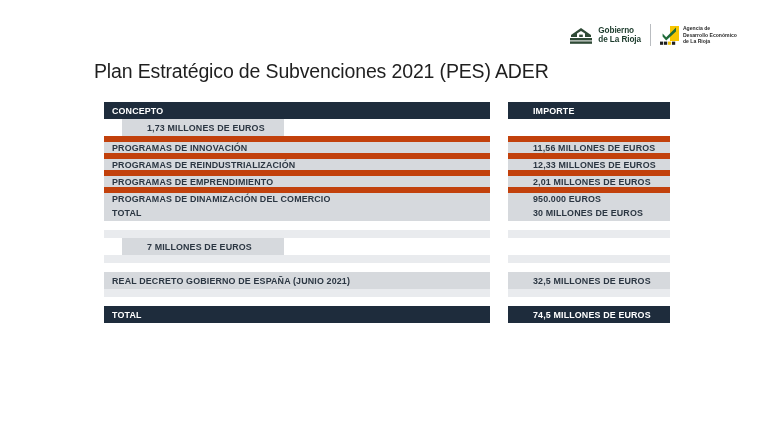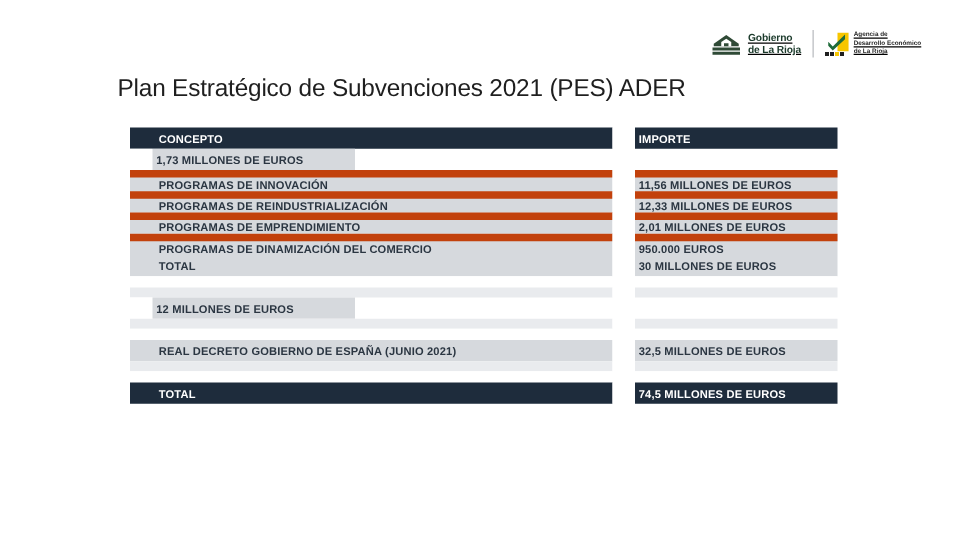--- a/index.html
+++ b/index.html
@@ -16,21 +16,20 @@
   }
 
   
   .logo-bar {
     position: absolute;
     top: 24px;
     right: 42px;
     display: flex;
     align-items: center;
     gap: 9px;
-    text-decoration: underline;
   }
   .logo-gobierno {
     display: flex;
     align-items: center;
     gap: 4px;
   }
   .logo-gobierno-mark {
     width: 26px;
     height: 19px;
     position: relative;
@@ -101,31 +100,31 @@
     align-items: center;
     font-size: 8.9px;
     font-weight: bold;
     letter-spacing: 0.15px;
     color: #2b3642;
     white-space: nowrap;
     overflow: hidden;
   }
   .cell-concepto {
     width: 386px;
-    padding-left: 23px;
+    padding-left: 8px;
     background: #d6d9dd;
   }
   .cell-gap {
     width: 18px;
     background: #ffffff;
     flex: 0 0 auto;
   }
   .cell-importe {
     width: 162px;
-    padding-left: 3px;
+    padding-left: 25px;
     background: #d6d9dd;
   }
   
   .trow.header .cell-concepto,
   .trow.header .cell-importe,
   .trow.total-final .cell-concepto,
   .trow.total-final .cell-importe {
     background: #1e2c3c;
     color: #ffffff;
   }
@@ -232,21 +231,21 @@
       <div class="cell-gap"></div>
       <div class="cell cell-importe"></div>
     </div>
     <div class="trow blank-shaded h8">
       <div class="cell cell-concepto"></div>
       <div class="cell-gap"></div>
       <div class="cell cell-importe"></div>
     </div>
     <div class="trow">
       <div class="cell-gap"></div>
-      <div class="cell cell-importe">12 MILLONES DE EUROS</div>
+      <div class="cell cell-importe">7 MILLONES DE EUROS</div>
     </div>
     <div class="trow blank-shaded h8">
       <div class="cell cell-concepto"></div>
       <div class="cell-gap"></div>
       <div class="cell cell-importe"></div>
     </div>
     <div class="trow blank h9">
       <div class="cell cell-concepto"></div>
       <div class="cell-gap"></div>
       <div class="cell cell-importe"></div>

